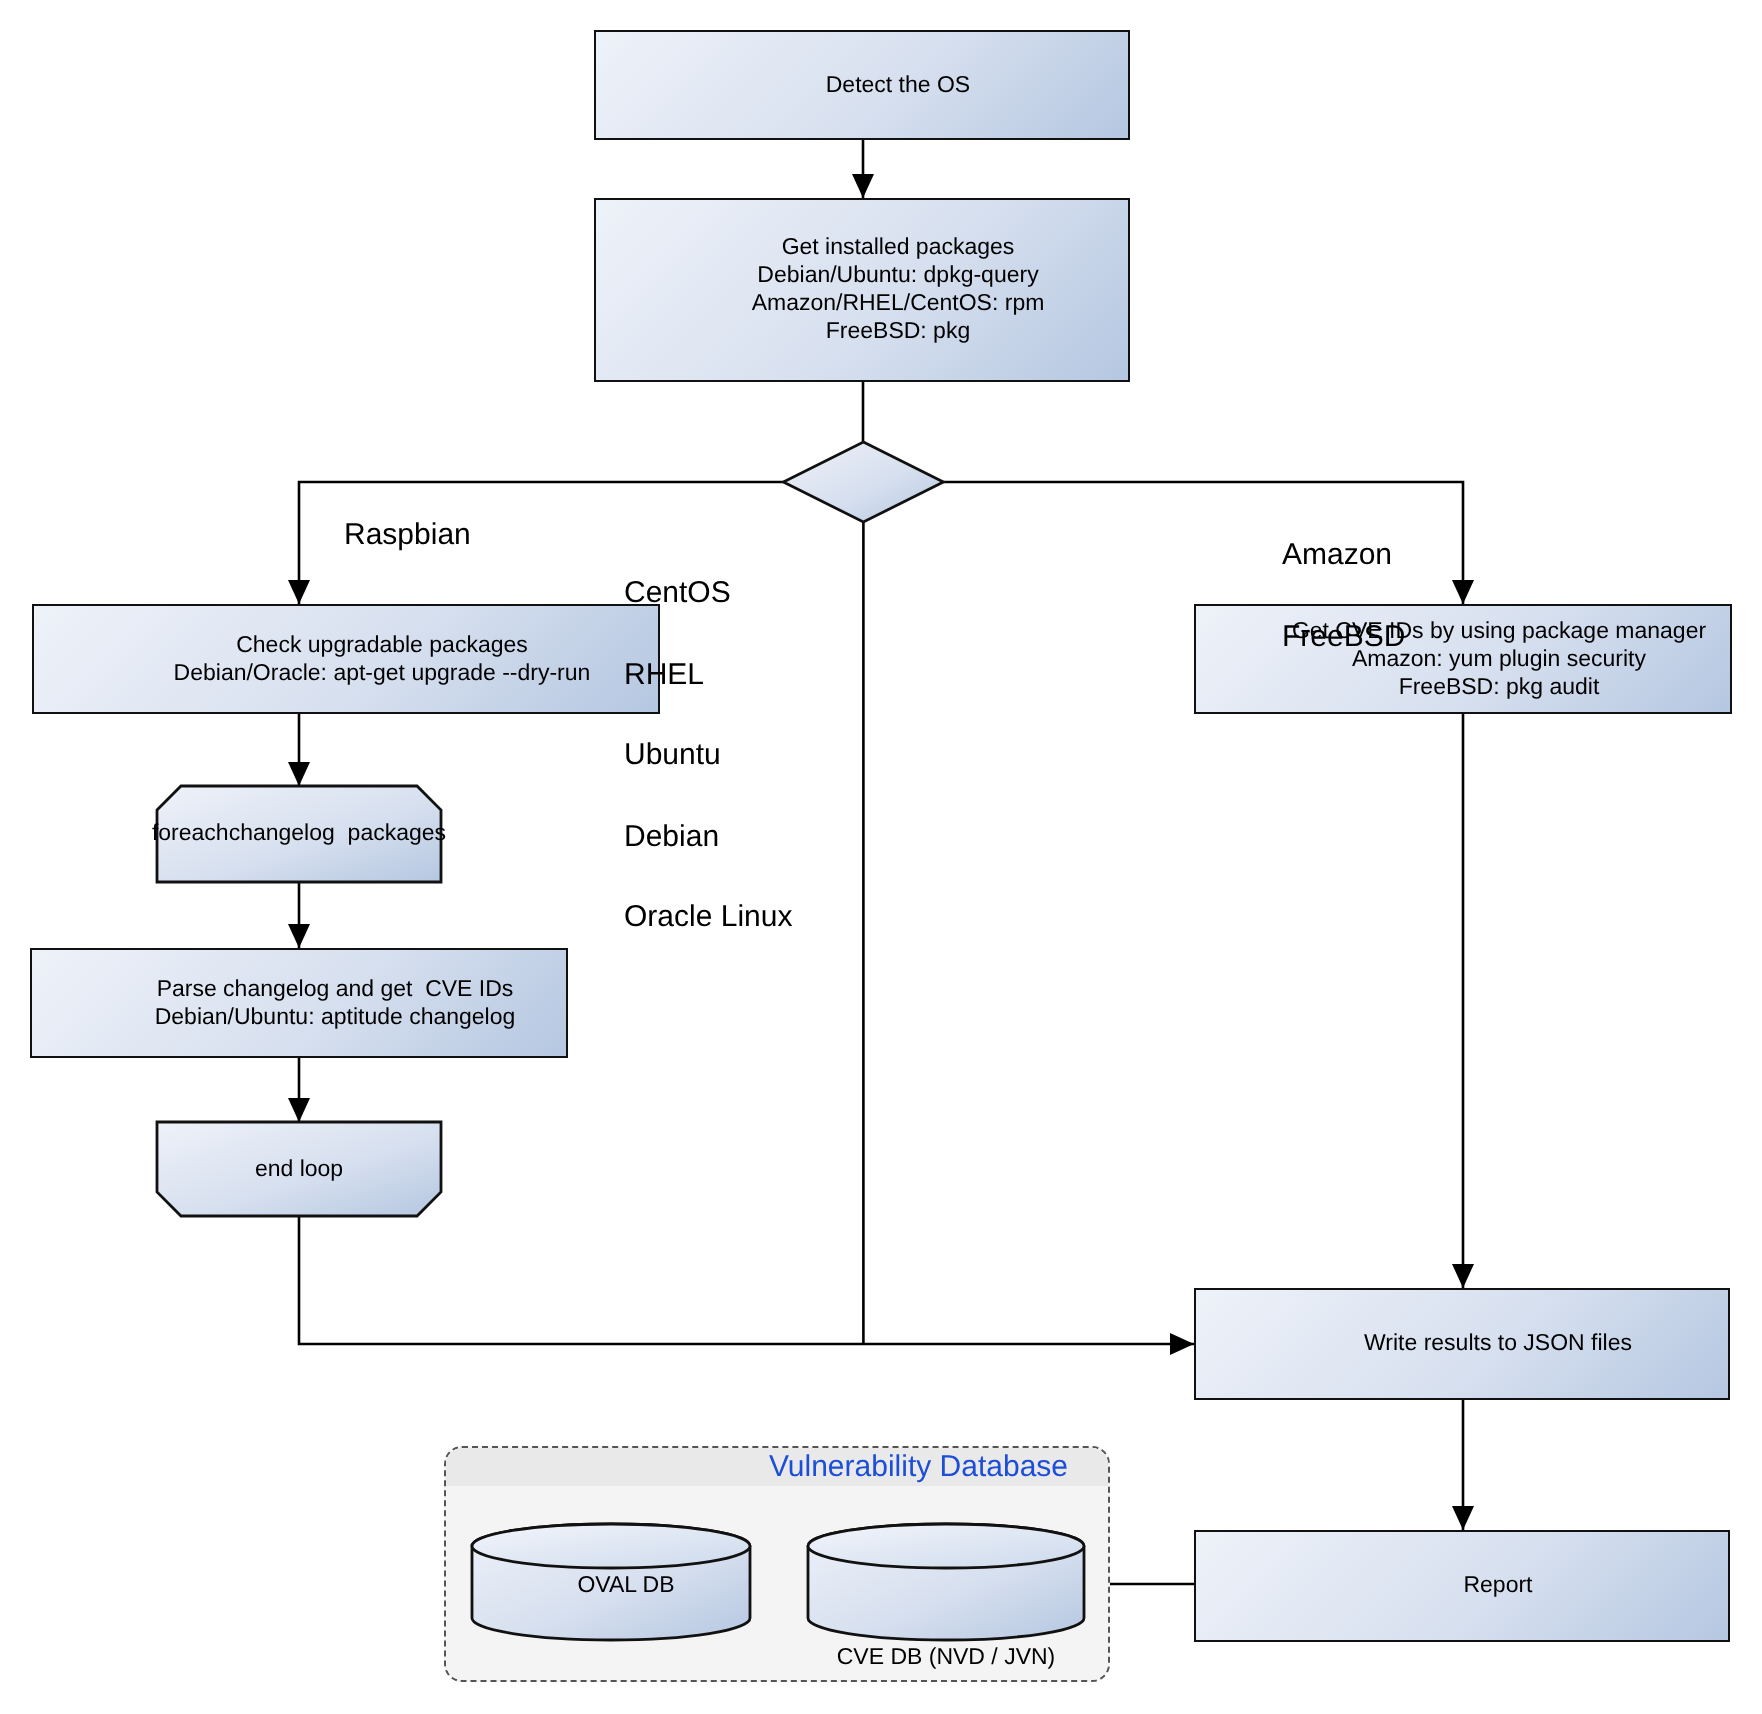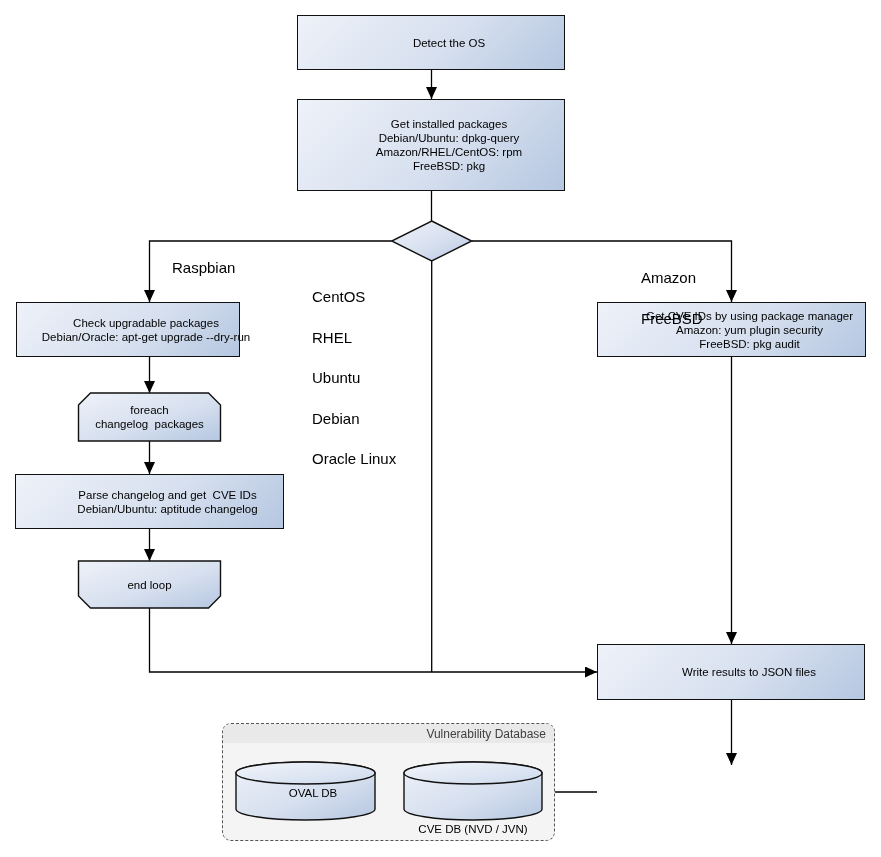--- a/index.html
+++ b/index.html
@@ -12,37 +12,37 @@
   svg.connectors{z-index:2;}
   .node{
     position:absolute;box-sizing:border-box;z-index:3;
     background:linear-gradient(135deg,#eef2f9 0%,#d7e0ef 55%,#b5c7e1 100%);
     border:1.4px solid #111;
     display:flex;flex-direction:column;align-items:center;justify-content:center;
     font-size:11.5px;line-height:14px;text-align:center;padding-left:36px;
   }
   .node-line{white-space:pre;}
   .shape-label{
-    position:absolute;z-index:4;display:flex;flex-direction:column;
+    position:absolute;z-index:4;display:flex;flex-direction:row;
     align-items:center;justify-content:center;text-align:center;
     font-size:11.5px;line-height:14px;background:transparent;pointer-events:none;
   }
   .edge-label{
     position:absolute;z-index:4;text-align:left;
     font-size:15px;line-height:13.5px;white-space:pre;
   }
   .vdb{
     position:absolute;left:222px;top:723px;width:333px;height:118px;z-index:1;
     box-sizing:border-box;background:#f4f4f4;
     border:1.6px dashed #555;border-radius:9px;overflow:hidden;
   }
   .vdb-header{
     height:19px;background:#e9e9e9;border-bottom:0;
     display:flex;align-items:center;justify-content:flex-end;
-    padding-right:8px;font-size:12px;color:#404040;
+    padding-right:20px;font-size:15px;color:#1d4ed8;
   }
 </style>
 </head>
 <body>
 
 <div class="stage">
 
   <div class="vdb">
     <div class="vdb-header">
       <span>Vulnerability Database</span>
@@ -101,40 +101,43 @@
     <div class="node-line">Detect the OS</div>
   </div>
 
   <div class="node" style="left:297px;top:99px;width:268px;height:92px">
     <div class="node-line">Get installed packages</div>
     <div class="node-line">Debian/Ubuntu: dpkg-query</div>
     <div class="node-line">Amazon/RHEL/CentOS: rpm</div>
     <div class="node-line">FreeBSD: pkg</div>
   </div>
 
-  <div class="node" style="left:16px;top:302px;width:224px;height:55px">
+  <div class="node" style="left:16px;top:302px;width:314px;height:55px">
     <div class="node-line">Check upgradable packages</div>
     <div class="node-line">Debian/Oracle: apt-get upgrade --dry-run</div>
   </div>
 
   <div class="node" style="left:597px;top:302px;width:269px;height:55px">
     <div class="node-line">Get CVE IDs by using package manager</div>
     <div class="node-line">Amazon: yum plugin security</div>
     <div class="node-line">FreeBSD: pkg audit</div>
   </div>
 
   <div class="node" style="left:15px;top:474px;width:269px;height:55px">
     <div class="node-line">Parse changelog and get  CVE IDs</div>
     <div class="node-line">Debian/Ubuntu: aptitude changelog</div>
   </div>
 
   <div class="node" style="left:597px;top:644px;width:268px;height:56px">
     <div class="node-line">Write results to JSON files</div>
   </div>
 
+  <div class="node" style="left:597px;top:765px;width:268px;height:56px">
+    <div class="node-line">Report</div>
+  </div>
 
   <div class="shape-label" style="left:78px;top:393px;width:143px;height:48px">
     <div class="node-line">foreach</div>
     <div class="node-line">changelog  packages</div>
   </div>
 
   <div class="shape-label" style="left:78px;top:561px;width:143px;height:47px">
     <div class="node-line">end loop</div>
   </div>
 

